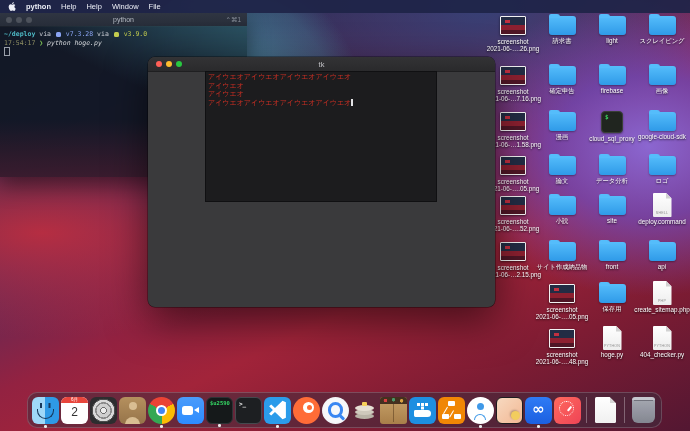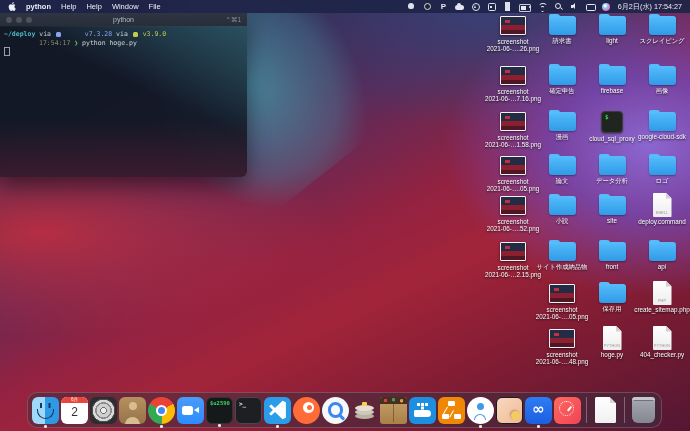--- a/index.html
+++ b/index.html
@@ -56,22 +56,22 @@
   .term-titlebar{position:relative;height:13px;background:linear-gradient(#2f3542,#272d39);border-bottom:1px solid #1a1f29;
     display:flex;align-items:center;justify-content:center;}
   .term-title{color:#b4b9c2;font-size:7px;}
   .term-hint{position:absolute;right:6px;color:#858b96;font-size:6.5px;}
   .tl{position:absolute;left:6px;top:3.5px;display:flex;gap:4px;}
   .tl i{width:6px;height:6px;border-radius:50%;display:block;}
   .tl.inactive i{background:#4d525c;}
   .tl.active i:nth-child(1){background:#ff5f57;} .tl.active i:nth-child(2){background:#febc2e;} .tl.active i:nth-child(3){background:#28c840;}
   .term-body{padding:3px 4px;font-family:"DejaVu Sans Mono",monospace;font-size:6.5px;line-height:8.5px;position:relative;z-index:2;}
   .seg-path{color:#4db8c4;font-weight:bold;} .seg-plain{color:#c9ccd4;text-align:center;}
-  .seg-php{color:#8aa4f2;padding-left:19px;} .seg-python{color:#c3cc4e;}
-  .seg-time{color:#8f8f63;margin-left:35px;} .seg-chevron{color:#7ec356;font-weight:bold;} .seg-command{color:#d6d8dc;}
+  .seg-php{color:#8aa4f2;} .seg-python{color:#c3cc4e;}
+  .seg-time{color:#8f8f63;} .seg-chevron{color:#7ec356;font-weight:bold;} .seg-command{color:#d6d8dc;font-style:italic;}
   .seg-icon{display:inline-block;width:5px;height:5px;border-radius:1.5px;margin:0 1px;vertical-align:-0.5px;}
   .php-icon{background:#8aa4f2;} .python-icon{background:#c3cc4e;}
   .term-cursor{display:inline-block;width:4px;height:7px;border:1px solid #9aa0aa;vertical-align:-1px;}
 
   
   .tkwin{position:absolute;left:148px;top:57px;width:347px;height:250px;z-index:20;background:#3a3a3c;border-radius:7px;
     box-shadow:0 14px 40px rgba(0,0,0,.55),0 0 0 .5px rgba(0,0,0,.6);}
   .tk-titlebar{position:relative;height:14px;background:linear-gradient(#333335,#2a2a2c);border-radius:7px 7px 0 0;border-bottom:1px solid #1f1f21;
     display:flex;align-items:center;justify-content:center;}
   .tk-titlebar .tl{top:4px;left:8px;}
@@ -312,52 +312,50 @@
       <span class="term-title">python</span>
       <span class="term-hint">⌃⌘1</span>
     </div>
     <div class="term-body">
       <div id="term-line1"><span class="seg-path">~/deploy</span><span class="seg-plain"> via </span><span class="seg-icon php-icon"></span><span class="seg-php"> v7.3.28</span><span class="seg-plain"> via </span><span class="seg-icon python-icon"></span><span class="seg-python"> v3.9.0</span></div>
       <div id="term-line2"><span class="seg-time">17:54:17 </span><span class="seg-chevron">❯ </span><span class="seg-command">python hoge.py</span></div>
       <div><span class="term-cursor"></span></div>
     </div>
   </div>
 
+  <div class="tkwin">
+    <div class="tk-titlebar">
+      <span class="tl active">
+          <i></i>
+          <i></i>
+          <i></i>
+        </span>
+      <span class="tk-title">tk</span>
+    </div>
+    <div class="tk-text" id="tk-text">
+        <div class="tk-line">アイウエオアイウエオアイウエオアイウエオ</div>
+        <div class="tk-line">アイウエオ</div>
+        <div class="tk-line">アイウエオ</div>
+        <div class="tk-line">アイウエオアイウエオアイウエオアイウエオ<span class="tk-cursor"></span></div>
+      </div>
+  </div>
 
   <div class="menubar">
     <div class="left">
       <svg class="apple-logo" viewBox="0 0 14 17" fill="#eceef6">
         <path d="M11.6 9c0-2 1.6-3 1.7-3.1-.9-1.4-2.4-1.6-2.9-1.6-1.2-.1-2.4.7-3 .7-.6 0-1.6-.7-2.6-.7C3.4 4.3 2.1 5.1 1.4 6.3c-1.5 2.6-.4 6.4 1.1 8.5.7 1 1.5 2.2 2.6 2.1 1-.1 1.4-.7 2.7-.7 1.3 0 1.6.7 2.7.7 1.1 0 1.8-1 2.5-2 .8-1.2 1.1-2.3 1.1-2.4-.1 0-2.5-.9-2.5-3.5zM9.6 2.8c.5-.7.9-1.6.8-2.6-.8 0-1.8.6-2.3 1.2-.5.6-1 1.6-.8 2.5.9.1 1.8-.4 2.3-1.1z"></path>
       </svg>
       <span class="appname">python</span>
       <span id="menu-items" style="display:flex;gap:10px;">
           <span>Help</span>
           <span>Help</span>
           <span>Window</span>
           <span>File</span>
         </span>
     </div>
-    <div class="right">
-      <span id="status-icons" style="display:flex;gap:7px;align-items:center;">
-          <span class="si hand-icon"></span>
-          <span class="si record-circle-icon"></span>
-          <span class="si p-status-icon"></span>
-          <span class="si cloud-icon"></span>
-          <span class="si sync-icon"></span>
-          <span class="si window-status-icon"></span>
-          <span class="si bluetooth-icon"></span>
-          <span class="si battery-icon"></span>
-          <span class="si wifi-icon"></span>
-          <span class="si spotlight-icon"></span>
-          <span class="si volume-icon"></span>
-          <span class="si display-icon"></span>
-          <span class="si siri-icon"></span>
-        </span>
-      <span class="clock">6月2日(水) 17:54:27</span>
-    </div>
   </div>
 
   <div class="dock" id="dock">
       <div class="dk dk-finder">
         <span class="run-dot"></span>
       </div>
       <div class="dk dk-calendar">
         <span class="cal-month">6月</span>
         <span class="cal-day">2</span>
       </div>

